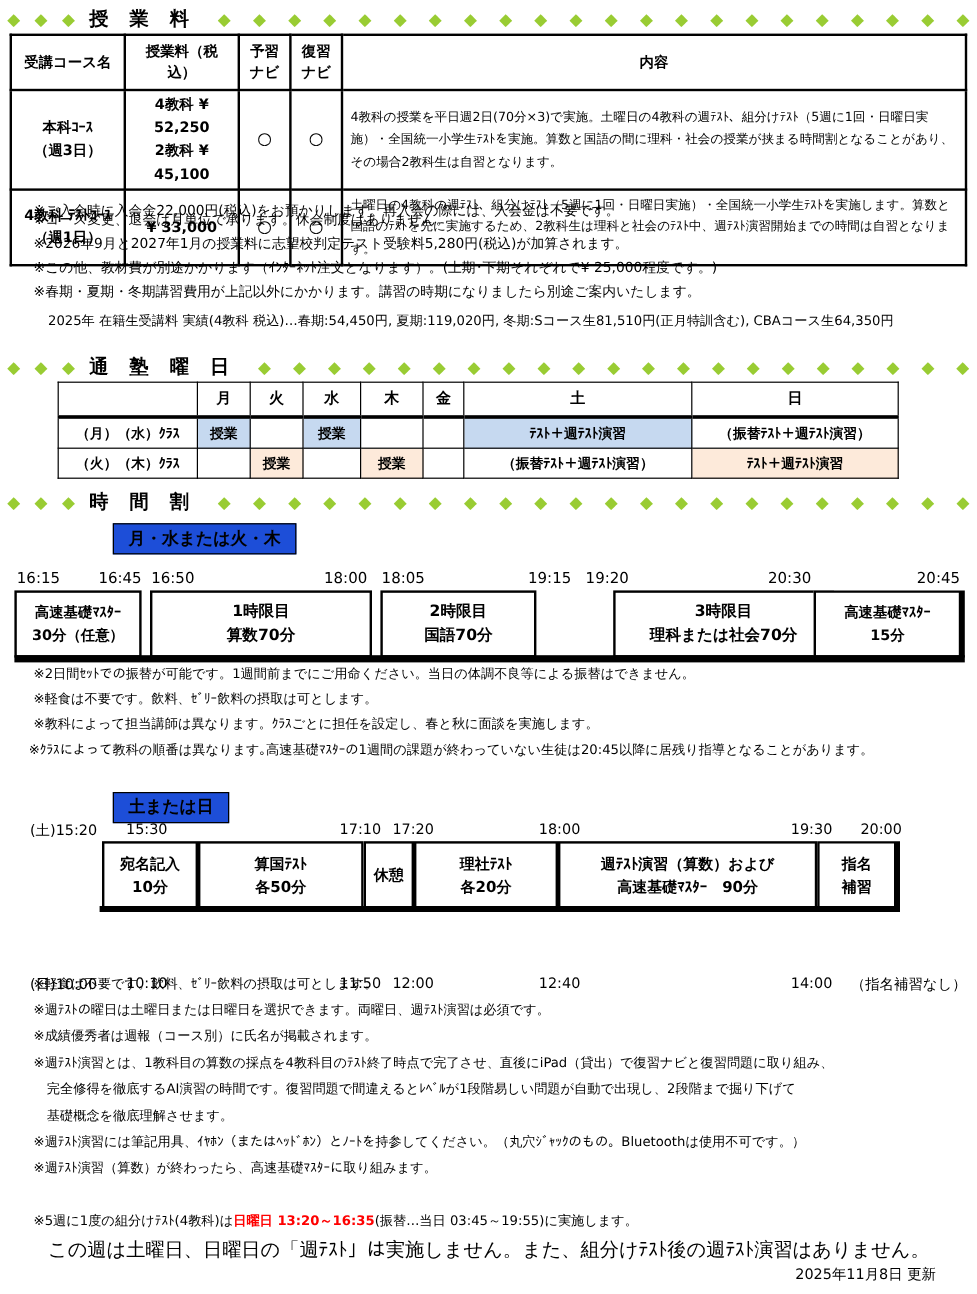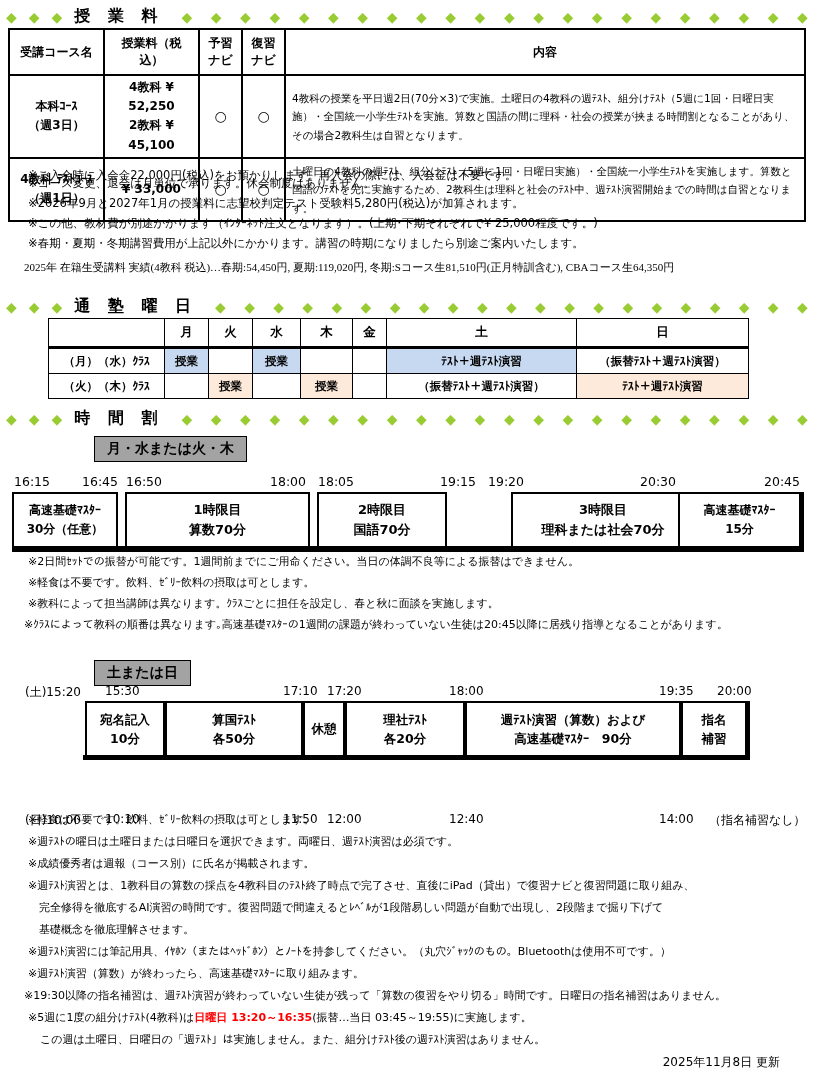--- a/index.html
+++ b/index.html
@@ -15,32 +15,32 @@
 
   
   table.fee{position:absolute;top:28px;left:8px;width:798px;border-collapse:collapse;table-layout:fixed;}
   .fee th,.fee td{border:2px solid #000;padding:2px 5px;vertical-align:middle;}
   .fee th{font-size:12px;font-weight:bold;text-align:center;white-space:pre-line;height:40px;}
   .fee .c-center{font-size:12px;font-weight:bold;text-align:center;white-space:pre-line;line-height:1.6;}
   .fee .c-circle{font-size:14px;font-weight:bold;text-align:center;}
   .fee .c-content{font-size:10.5px;text-align:left;line-height:1.75;padding:3px 6px;border-radius:10px;}
 
   .note-line{position:absolute;left:28px;font-size:11.5px;white-space:nowrap;}
-  .fee-actual{position:absolute;left:24px;font-size:11px;white-space:nowrap;font-family:Liberation Serif, serif;}
+  .fee-actual{position:absolute;left:40px;font-size:11px;white-space:nowrap;}
 
   
   table.att{position:absolute;top:318px;left:48px;border-collapse:collapse;table-layout:fixed;}
   .att th,.att td{border:1.5px solid #000;font-weight:bold;text-align:center;vertical-align:middle;}
   .att th{font-size:12.5px;height:25px;border-bottom:3px solid #000;}
   .att td{font-size:11.5px;height:22px;}
   .bg-blue{background:#c6d9f0;}
   .bg-cream{background:#fdeada;}
   .bg-gray{background:#d9d9d9;}
 
-  .sched-label{position:absolute;left:94px;border:1.5px solid #000;padding:3px 12px;font-size:14px;font-weight:bold;background:#a3a3a3;white-space:nowrap;}
+  .sched-label{position:absolute;left:94px;border:1.5px solid #000;padding:3px 12px;font-size:14px;font-weight:bold;background:#1d4ed8;white-space:nowrap;}
 
   
   #wd{position:absolute;top:474px;left:12px;width:792px;height:84px;}
   .tlabel{position:absolute;top:0;font-size:12.5px;white-space:nowrap;}
   .wd-box{position:absolute;top:18px;height:56px;border:2px solid #000;box-sizing:border-box;
           display:flex;align-items:center;justify-content:center;text-align:center;
           font-size:13px;font-weight:bold;white-space:pre-line;line-height:1.55;background:#fff;}
   #wd .bar{position:absolute;left:0;top:72px;width:792px;height:6px;background:#000;}
 
   
@@ -280,21 +280,21 @@
   <div class="note-line" style="top:617px;font-size:11px;left:24px;">※ｸﾗｽによって教科の順番は異なります｡高速基礎ﾏｽﾀｰの1週間の課題が終わっていない生徒は20:45以降に居残り指導となることがあります。</div>
 
   <div class="sched-label" style="top:660px;">土または日</div>
 
   <div id="we">
     <span class="we-tlabel" style="left:0;">(土)15:20</span>
     <span class="we-tlabel" style="left:80px;">15:30</span>
     <span class="we-tlabel" style="left:258px;">17:10</span>
     <span class="we-tlabel" style="left:302px;">17:20</span>
     <span class="we-tlabel" style="left:424px;">18:00</span>
-    <span class="we-tlabel" style="left:634px;">19:35</span>
+    <span class="we-tlabel" style="left:634px;">19:30</span>
     <span class="we-tlabel" style="left:692px;">20:00</span>
 
     <div class="we-box" style="left:60px;width:80px;">宛名記入
 10分</div>
     <div class="we-box" style="left:140px;width:138px;">算国ﾃｽﾄ
 各50分</div>
     <div class="we-box" style="left:278px;width:42px;">休憩</div>
     <div class="we-box" style="left:320px;width:120px;">理社ﾃｽﾄ
 各20分</div>
     <div class="we-box" style="left:440px;width:216px;">週ﾃｽﾄ演習（算数）および
@@ -313,22 +313,21 @@
   </div>
 
   <div class="note-line" style="top:812px;font-size:11px;">※軽食は不要です。飲料、ｾﾞﾘｰ飲料の摂取は可とします。</div>
   <div class="note-line" style="top:834px;font-size:11px;">※週ﾃｽﾄの曜日は土曜日または日曜日を選択できます。両曜日、週ﾃｽﾄ演習は必須です。</div>
   <div class="note-line" style="top:856px;font-size:11px;">※成績優秀者は週報（コース別）に氏名が掲載されます。</div>
   <div class="note-line" style="top:878px;font-size:11px;">※週ﾃｽﾄ演習とは、1教科目の算数の採点を4教科目のﾃｽﾄ終了時点で完了させ、直後にiPad（貸出）で復習ナビと復習問題に取り組み、</div>
   <div class="note-line" style="top:900px;font-size:11px;">　完全修得を徹底するAI演習の時間です。復習問題で間違えるとﾚﾍﾞﾙが1段階易しい問題が自動で出現し、2段階まで掘り下げて</div>
   <div class="note-line" style="top:922px;font-size:11px;">　基礎概念を徹底理解させます。</div>
   <div class="note-line" style="top:944px;font-size:11px;">※週ﾃｽﾄ演習には筆記用具、ｲﾔﾎﾝ（またはﾍｯﾄﾞﾎﾝ）とﾉｰﾄを持参してください。（丸穴ｼﾞｬｯｸのもの。Bluetoothは使用不可です。）</div>
   <div class="note-line" style="top:966px;font-size:11px;">※週ﾃｽﾄ演習（算数）が終わったら、高速基礎ﾏｽﾀｰに取り組みます。</div>
-  <div class="note-line" style="top:988px;font-size:11px;left:24px;">※19:30以降の指名補習は、週ﾃｽﾄ演習が終わっていない生徒が残って「算数の復習をやり切る」時間です。日曜日の指名補習はありません。</div>
 
   <div class="note-line" style="top:1010px;font-size:11px;">
     <span>※5週に1度の組分けﾃｽﾄ(4教科)は</span><span class="red">日曜日 13:20～16:35</span><span>(振替…当日 03:45～19:55)に実施します。</span>
   </div>
-  <div class="note-line" style="top:1032px;font-size:11px;left:40px;">この週は土曜日、日曜日の「週ﾃｽﾄ」は実施しません。また、組分けﾃｽﾄ後の週ﾃｽﾄ演習はありません。</div>
+  <div class="note-line" style="top:1032px;font-size:16px;left:40px;">この週は土曜日、日曜日の「週ﾃｽﾄ」は実施しません。また、組分けﾃｽﾄ後の週ﾃｽﾄ演習はありません。</div>
 
   <div class="updated" style="top:1054px;">2025年11月8日 更新</div>
 
 </div>
 
 </body></html>

